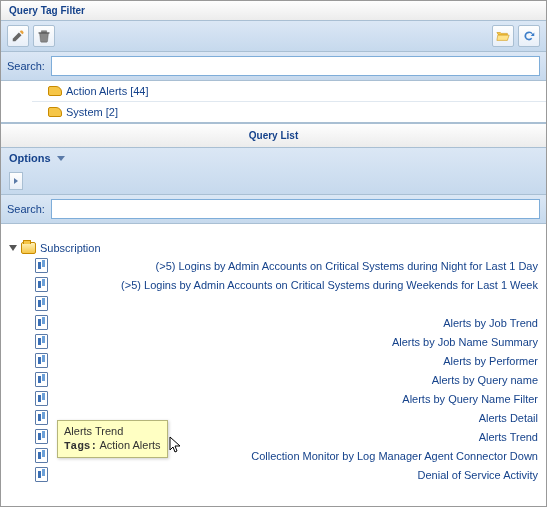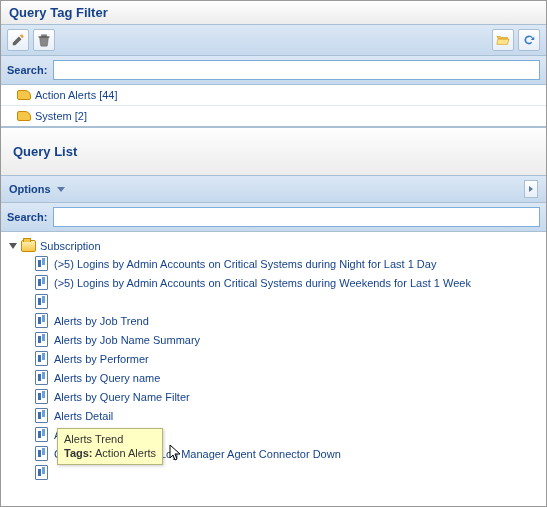--- a/index.html
+++ b/index.html
@@ -14,25 +14,26 @@
     display: flex;
     flex-direction: column;
     overflow: hidden;
   }
   .panel-header {
     background: linear-gradient(#fefefe, #ececec);
     border-bottom: 1px solid #a9bfd3;
     padding: 4px 8px;
     font-weight: bold;
     color: #15428b;
-    font-size: 13px;
+    font-size: 10px;
   }
   .panel-header.query-list {
     border-top: 1px solid #a9bfd3;
-    padding: 16px 12px;
+    padding: 6px 12px;
+    text-align: center;
   }
   .toolbar {
     background: linear-gradient(#dbe7f5, #c6d9ed);
     border-bottom: 1px solid #a9bfd3;
     padding: 4px 6px;
     display: flex;
     align-items: center;
     gap: 4px;
   }
   .toolbar .spacer { flex: 1; }
@@ -50,21 +51,21 @@
   .tool-btn svg { width: 14px; height: 14px; }
   .search-bar {
     background: linear-gradient(#dbe7f5, #c6d9ed);
     border-bottom: 1px solid #a9bfd3;
     padding: 4px 6px;
     display: flex;
     align-items: center;
     gap: 6px;
   }
   .search-label {
-    font-weight: bold;
+    font-weight: normal;
     color: #15428b;
     text-align: center;
   }
   .search-input {
     flex: 1;
     height: 20px;
     border: 1px solid #7eadd9;
     background: #fff;
     padding: 2px 4px;
     font-size: 11px;
@@ -73,39 +74,41 @@
     background: #fff;
     border-bottom: 1px solid #a9bfd3;
   }
   .tag-item {
     padding: 4px 16px;
     border-bottom: 1px solid #e0e8f0;
     display: flex;
     align-items: center;
     gap: 4px;
     cursor: pointer;
+    margin-left: 31px;
   }
   .tag-item:last-child { border-bottom: none; }
   .tag-icon {
     width: 14px; height: 10px;
     background: #f6c648;
     border: 1px solid #c88a00;
     border-radius: 2px 6px 2px 2px;
     position: relative;
   }
   .tag-text { color: #15428b; }
   .options-bar {
     background: linear-gradient(#dbe7f5, #c6d9ed);
     border-bottom: 1px solid #a9bfd3;
     padding: 4px 8px;
     display: flex;
-    align-items: center;
+    align-items: flex-start;
     gap: 4px;
     font-weight: bold;
     color: #15428b;
+    flex-direction: column;
   }
   .options-bar .spacer { flex: 1; }
   .dropdown-arrow {
     width: 0; height: 0;
     border-left: 4px solid transparent;
     border-right: 4px solid transparent;
     border-top: 5px solid #5a7aa8;
     margin-left: 2px;
   }
   .side-btn {
@@ -114,21 +117,21 @@
     background: linear-gradient(#fefefe,#e8eff8);
     border:1px solid #a9bfd3;
     display:flex;
     align-items:center;
     justify-content:center;
     cursor:pointer;
   }
   .tree-area {
     flex: 1;
     overflow: auto;
-    padding: 6px 4px;
+    padding: 16px 4px;
     position: relative;
     background: #fff;
   }
   .tree-root {
     display: flex;
     align-items: center;
     gap: 4px;
     padding: 2px 4px;
     color: #15428b;
     cursor: pointer;
@@ -158,20 +161,21 @@
   }
   .tree-children { padding-left: 26px; }
   .tree-item {
     display: flex;
     align-items: center;
     gap: 6px;
     padding: 2px 4px;
     color: #15428b;
     cursor: pointer;
     white-space: nowrap;
+    justify-content: space-between;
   }
   .report-icon {
     width: 13px; height: 15px;
     background: #fff;
     border: 1px solid #5a7aa8;
     border-radius: 1px;
     position: relative;
     flex-shrink:0;
   }
   .report-icon::before {
@@ -189,21 +193,21 @@
     background: #ffffc3;
     border: 1px solid #b5b57a;
     padding: 3px 6px;
     font-size: 11px;
     box-shadow: 1px 1px 3px rgba(0,0,0,.2);
     z-index: 10;
     color: #333;
     line-height: 1.3;
   }
   .tooltip .tt-title {  }
-  .tooltip .tt-tags-label { font-weight: bold; }
+  .tooltip .tt-tags-label { font-weight: bold; font-family: Liberation Mono, monospace; }
   .cursor-arrow {
     position: absolute;
     left: 168px;
     top: 212px;
     z-index: 11;
     pointer-events: none;
   }
 </style>
 </head>
 <body>
@@ -321,20 +325,21 @@
       <div class="tree-item">
         <span class="report-icon"></span>
         <span>Alerts Trend</span>
       </div>
       <div class="tree-item">
         <span class="report-icon"></span>
         <span>Collection Monitor by Log Manager Agent Connector Down</span>
       </div>
       <div class="tree-item">
         <span class="report-icon"></span>
+        <span>Denial of Service Activity</span>
       </div>
     </div>
 
   <div class="tooltip">
     <div class="tt-title">Alerts Trend</div>
     <div>
       <span class="tt-tags-label">Tags:</span>
       <span>Action Alerts</span>
     </div>
   </div>

